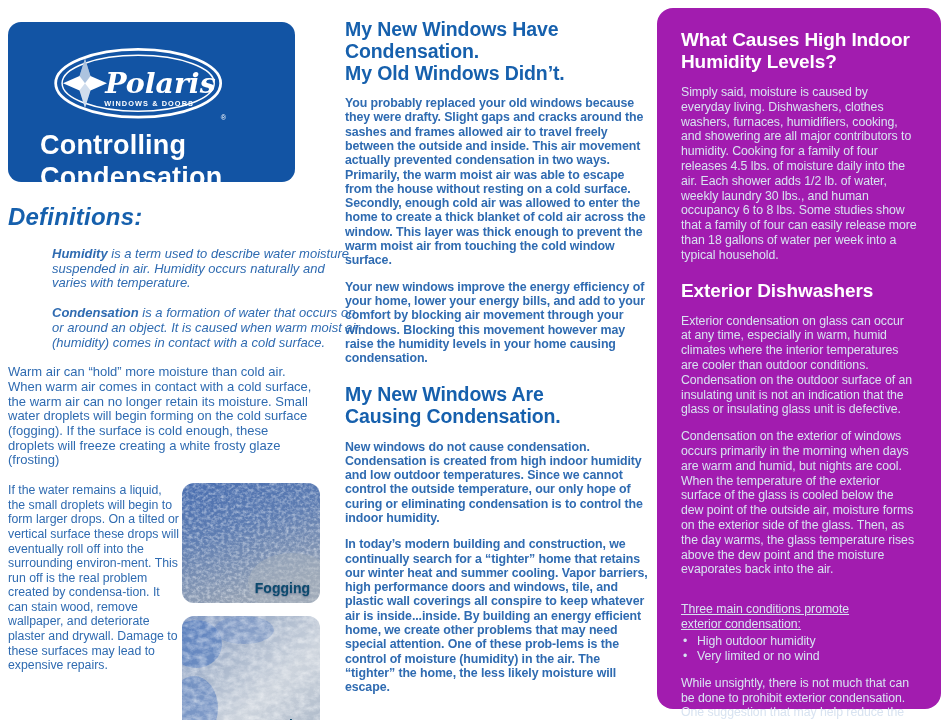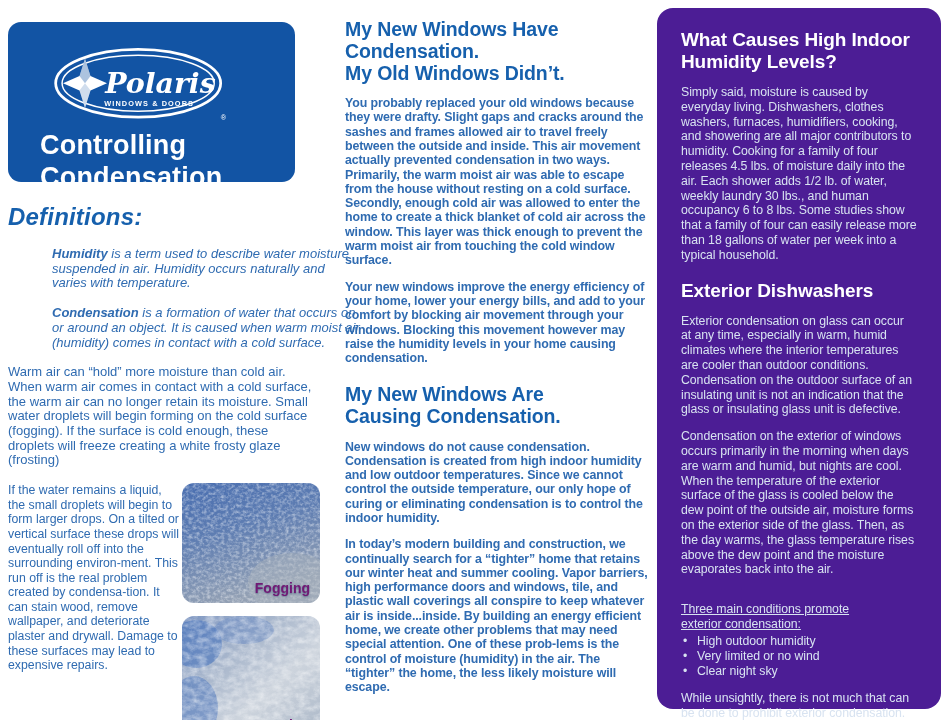--- a/index.html
+++ b/index.html
@@ -44,41 +44,41 @@
   .runoff-text { width:174px !important; font-size:12.3px !important; line-height:14.6px !important; }
   .photos { width:138px; margin-left:0px; }
   .photo {
     width:138px; height:120px; border-radius:12px;
     position:relative; overflow:hidden; margin-bottom:13px;
   }
   .photo.frosting-photo { height:124px; margin-bottom:0; }
   .photo svg { position:absolute; inset:0; }
   .photo-label {
     position:absolute; right:10px; bottom:7px;
-    color:#701a75; font-weight:bold; font-size:14px;
+    color:#0c4a6e; font-weight:bold; font-size:14px;
     text-shadow:0 1px 2px rgba(20,40,90,0.5);
   }
 
   
   .col-mid { position:absolute; left:345px; top:18px; width:303px; }
   .mid-heading {
     color:#1660AD; font-size:19.5px; font-weight:bold; line-height:1.13;
     white-space:pre-line; letter-spacing:-0.1px;
   }
   .mid-heading.second { margin-top:18px; }
   .col-mid p {
     color:#2F6BB1; font-size:12.4px; line-height:14.3px;
     letter-spacing:-0.1px; margin-top:12px;font-weight:bold;
   }
 
   
   .panel {
     position:absolute; left:657px; top:8px;
     width:284px; height:701px;
-    background:#4c1d95;
+    background:#a21caf;
     border-radius:16px;
     padding:21px 24px 0 24px;
   }
   .panel-heading {
     color:#ffffff; font-size:19px; font-weight:bold; line-height:1.16;
     white-space:pre-line; letter-spacing:-0.1px;
   }
   .panel-heading.second { margin-top:17px; }
   .panel p {
     color:#D8E3F1; font-size:12.3px; line-height:14.8px;
@@ -189,18 +189,17 @@
 Humidity Levels?</h1>
     <p>Simply said, moisture is caused by everyday living. Dishwashers, clothes washers, furnaces, humidifiers, cooking, and showering are all major contributors to humidity. Cooking for a family of four releases 4.5 lbs. of moisture daily into the air. Each shower adds 1/2 lb. of water, weekly laundry 30 lbs., and human occupancy 6 to 8 lbs. Some studies show that a family of four can easily release more than 18 gallons of water per week into a typical household.</p>
     <h1 class="panel-heading second">Exterior Dishwashers</h1>
     <p>Exterior condensation on glass can occur at any time, especially in warm, humid climates where the interior temperatures are cooler than outdoor conditions.  Condensation on the outdoor surface of an insulating unit is not an indication that the glass or insulating glass unit is defective.</p>
     <p>Condensation on the exterior of windows occurs primarily in the morning when days are warm and humid, but nights are cool.  When the temperature of the exterior surface of the glass is cooled below the dew point of the outside air, moisture forms on the exterior side of the glass.  Then, as the day warms, the glass temperature rises above the dew point and the moisture evaporates back into the air.</p>
     <p class="intro">Three main conditions promote
 exterior condensation:</p>
     <ul>
       <li>High outdoor humidity</li>
       <li>Very limited or no wind</li>
-      <li>Clear night sky</li>
     </ul>
     <p>While unsightly, there is not much that can be done to prohibit exterior condensation. One suggestion that may help reduce the incidence of exterior condensation would be to trim back outdoor shrubbery near the glass to promote better air circulation near the window.</p>
   </div>
 
 </div>
 
 </body></html>

